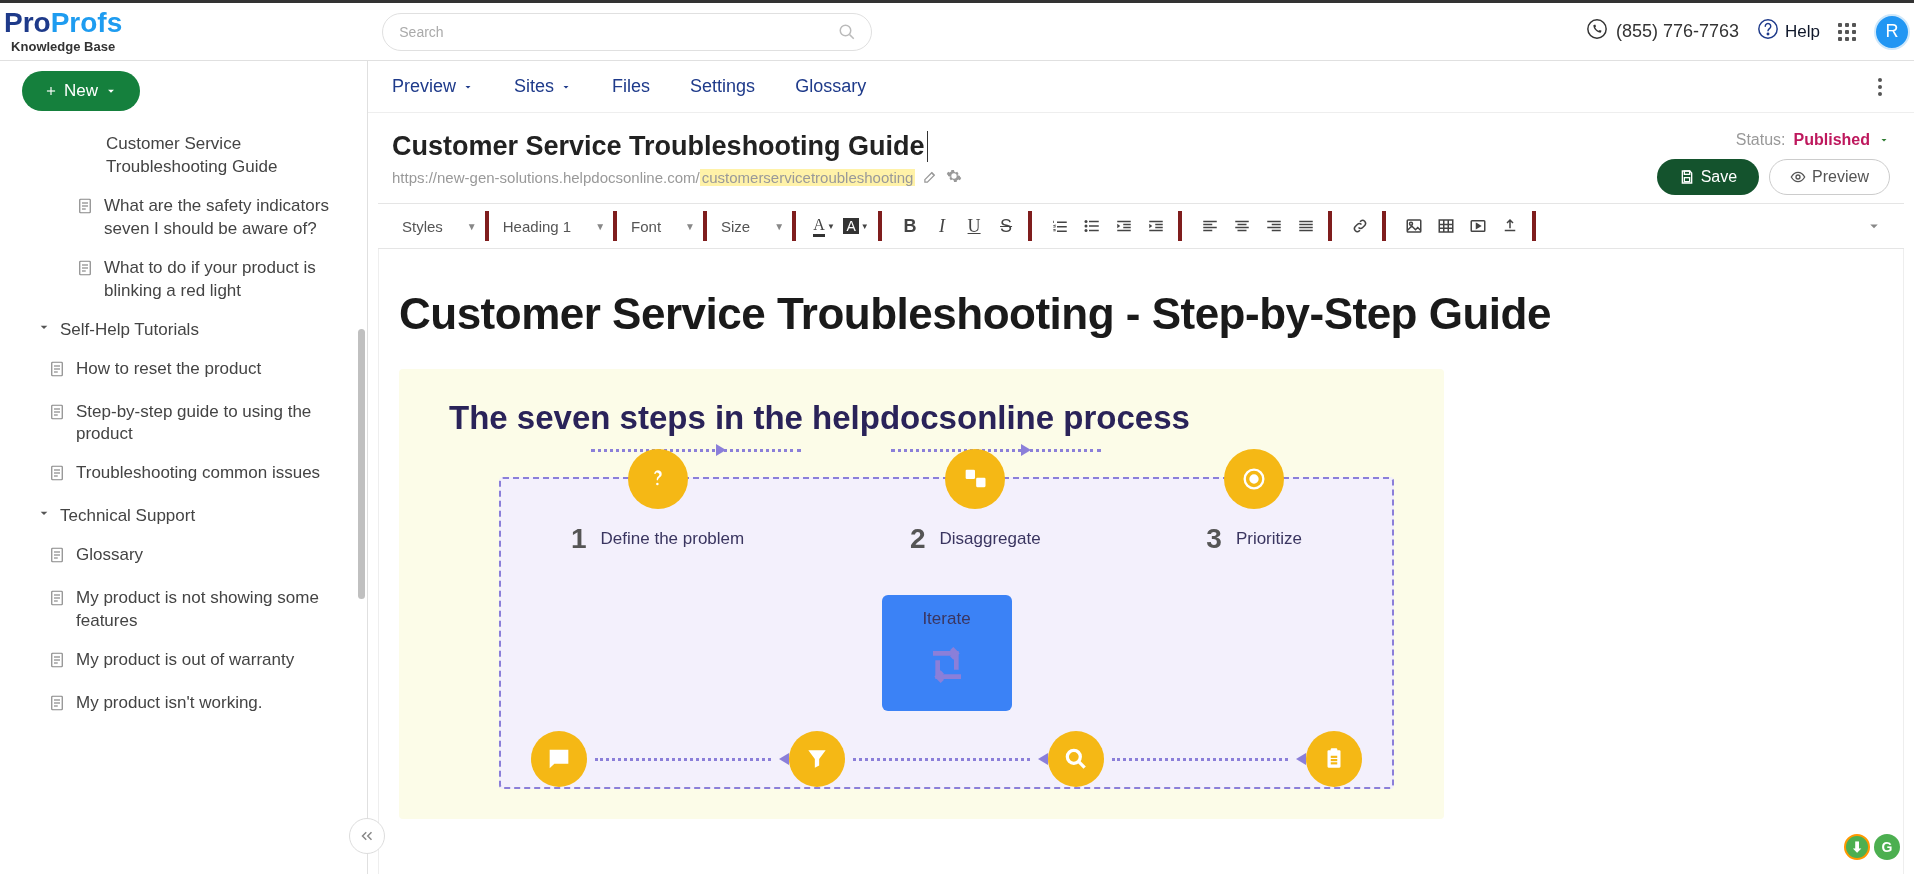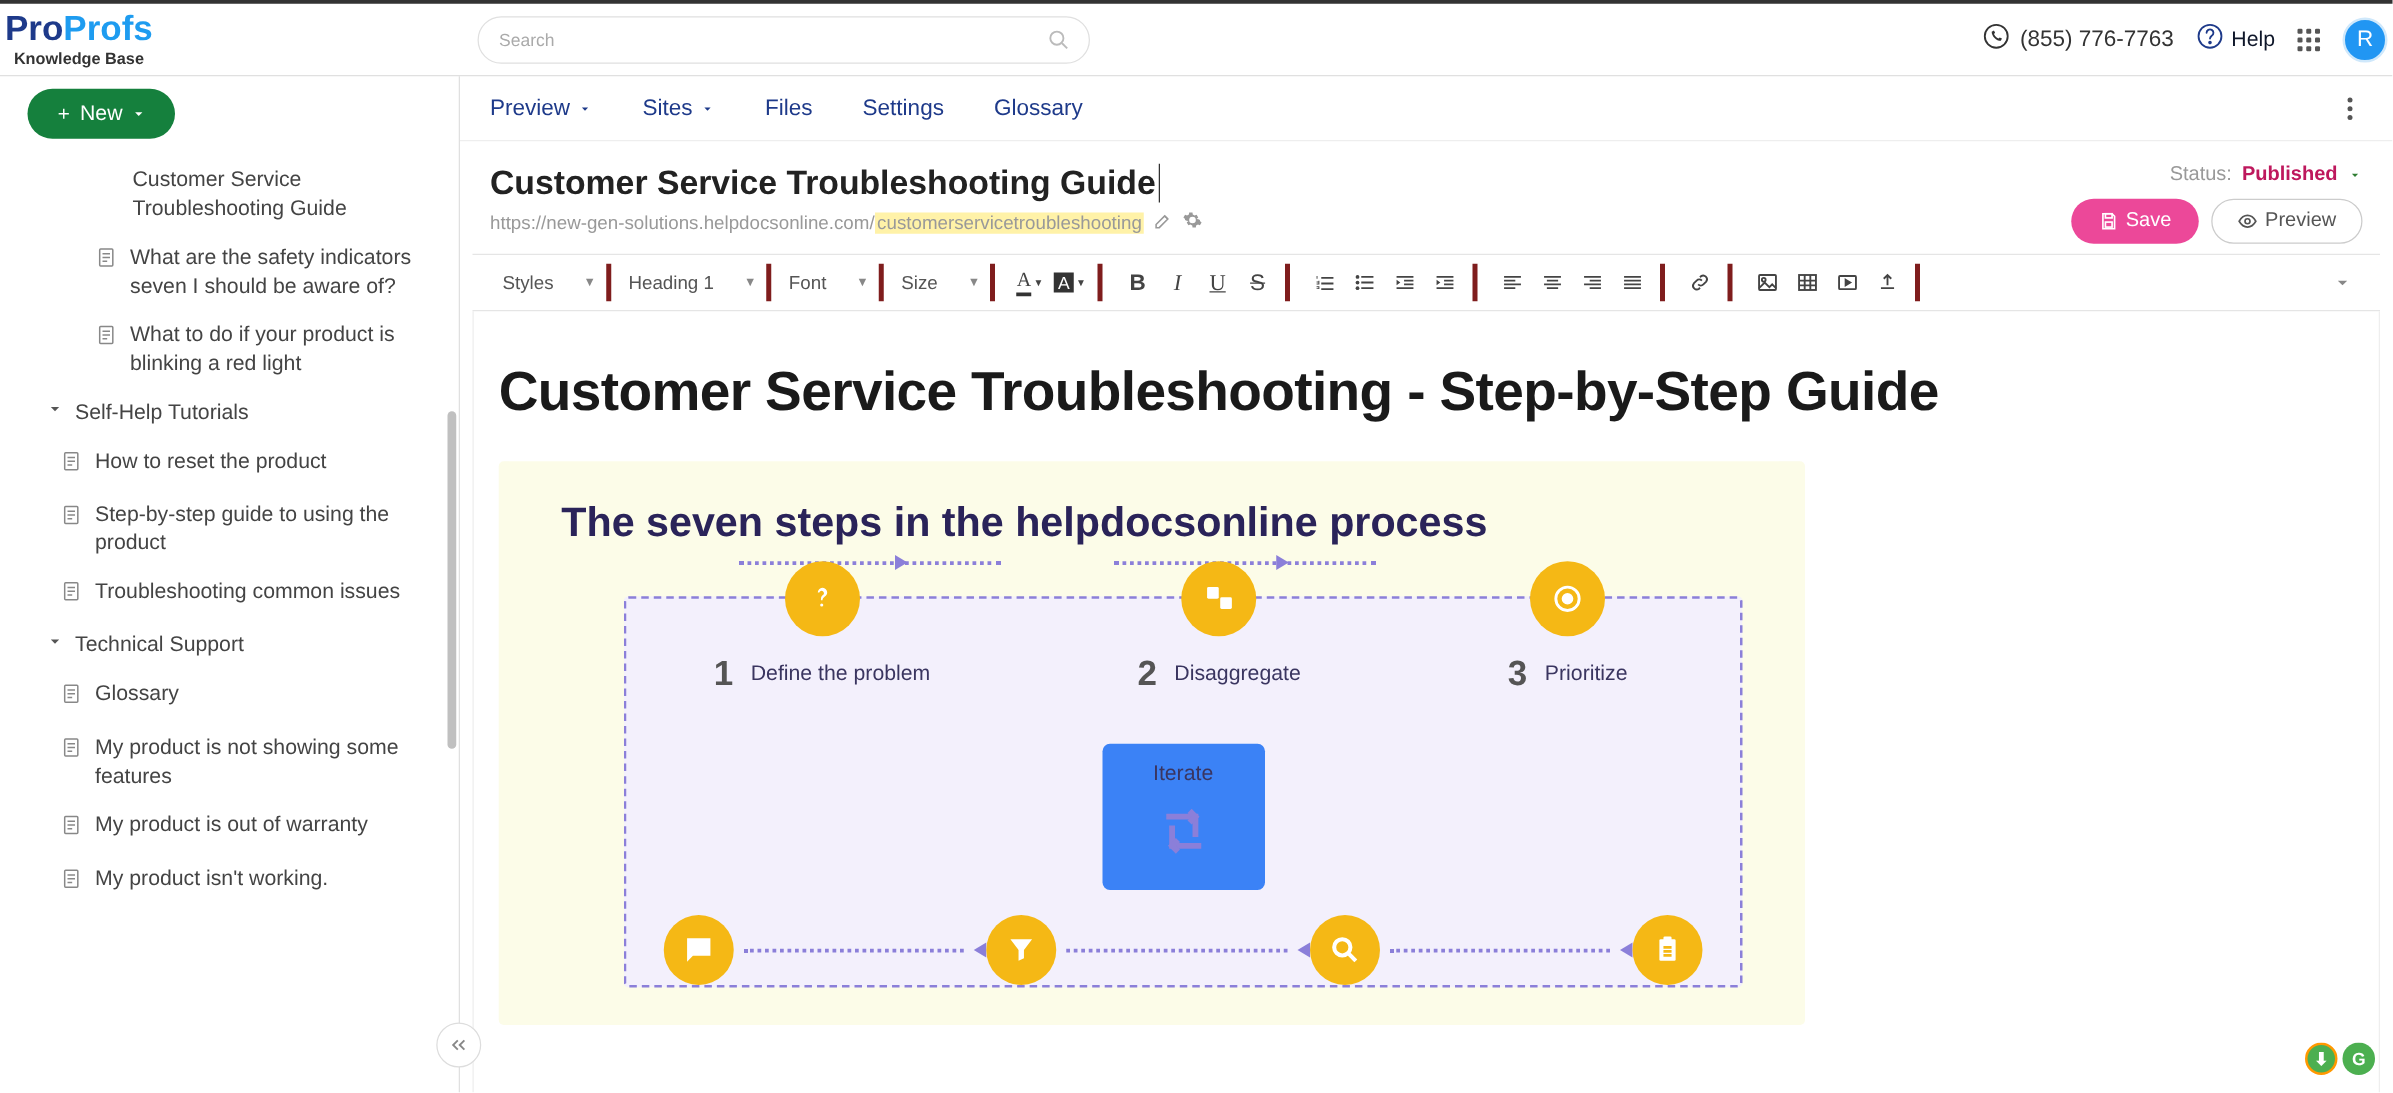--- a/index.html
+++ b/index.html
@@ -49,21 +49,21 @@
 
 .page-head { padding: 18px 24px 8px; display: flex; align-items: flex-start; }
 .page-head-left { flex: 1; }
 .page-title { font-size: 27px; font-weight: 700; color: #222; display: inline-block; border-right: 1px solid #333; padding-right: 2px; }
 .page-url { margin-top: 6px; font-size: 15px; color: #999; display: flex; align-items: center; gap: 8px; }
 .page-url .slug { color: #999; background: #fff2a8; padding: 0 2px; }
 .page-head-right { display: flex; flex-direction: column; align-items: flex-end; gap: 10px; }
 .status-row { font-size: 16px; color: #999; display: flex; align-items: center; gap: 8px; }
 .status-val { color: #be185d; font-weight: 600; }
 .btn-row { display: flex; gap: 10px; }
-.save-btn { background: #ec4899; color: #fff; border: none; border-radius: 20px; padding: 0 22px; font-size: 16px; display: flex; align-items: center; gap: 6px; cursor: pointer; }
+.save-btn { background: #14532d; color: #fff; border: none; border-radius: 20px; padding: 0 22px; font-size: 16px; display: flex; align-items: center; gap: 6px; cursor: pointer; }
 .preview-btn { background: #fff; color: #555; border: 1px solid #ccc; border-radius: 20px; padding: 8px 20px; font-size: 16px; display: flex; align-items: center; gap: 6px; cursor: pointer; }
 
 
 .editor-toolbar { height: 46px; border-top: 1px solid #e5e5e5; border-bottom: 1px solid #e5e5e5; display: flex; align-items: center; padding: 0 16px; gap: 6px; margin: 0 10px; }
 .tb-group { display: flex; align-items: center; gap: 4px; padding: 0 8px; border-right: 4px solid #7f1d1d; height: 30px; }
 .tb-group:last-child { border-right: none; }
 .tb-sel { font-size: 15px; color: #555; display: flex; align-items: center; gap: 24px; cursor: pointer; }
 .tb-sel .caret { color: #888; font-size: 10px; }
 .tb-btn { width: 28px; height: 28px; display: flex; align-items: center; justify-content: center; cursor: pointer; color: #444; border-radius: 3px; }
 .tb-btn svg { width: 18px; height: 18px; }

